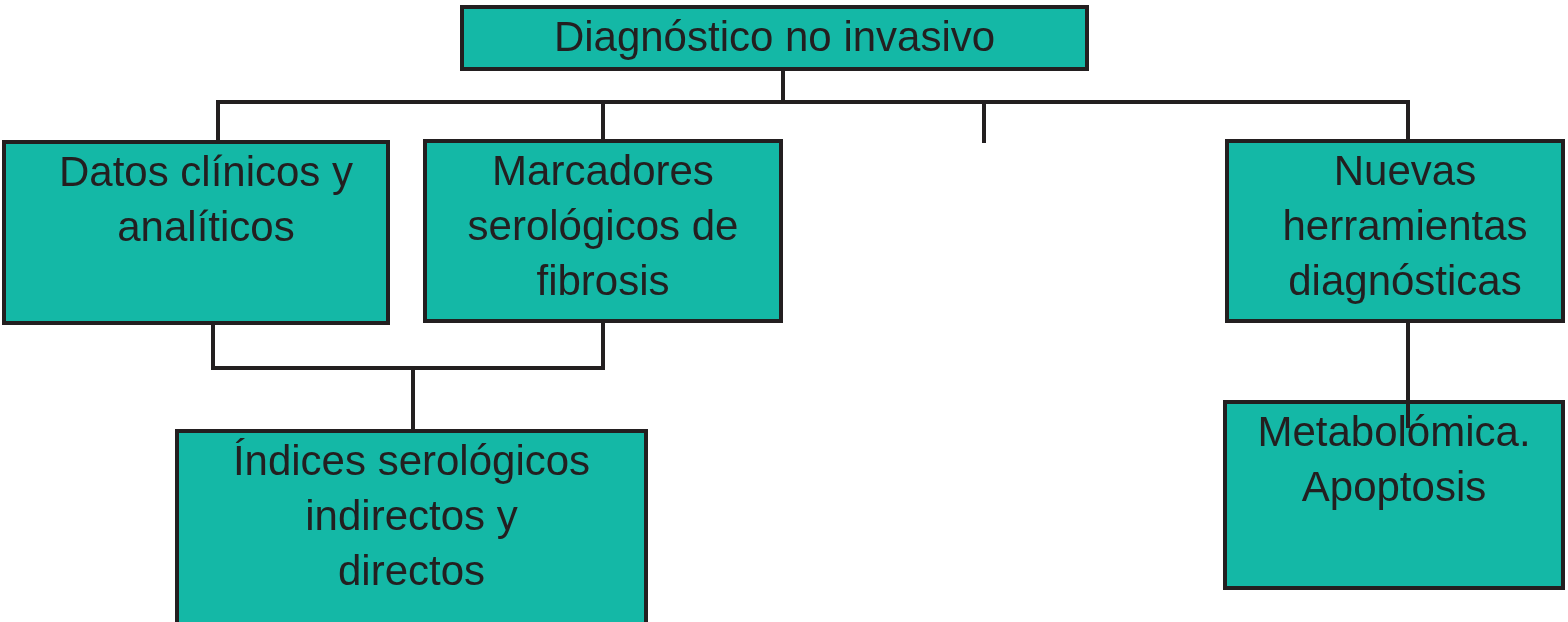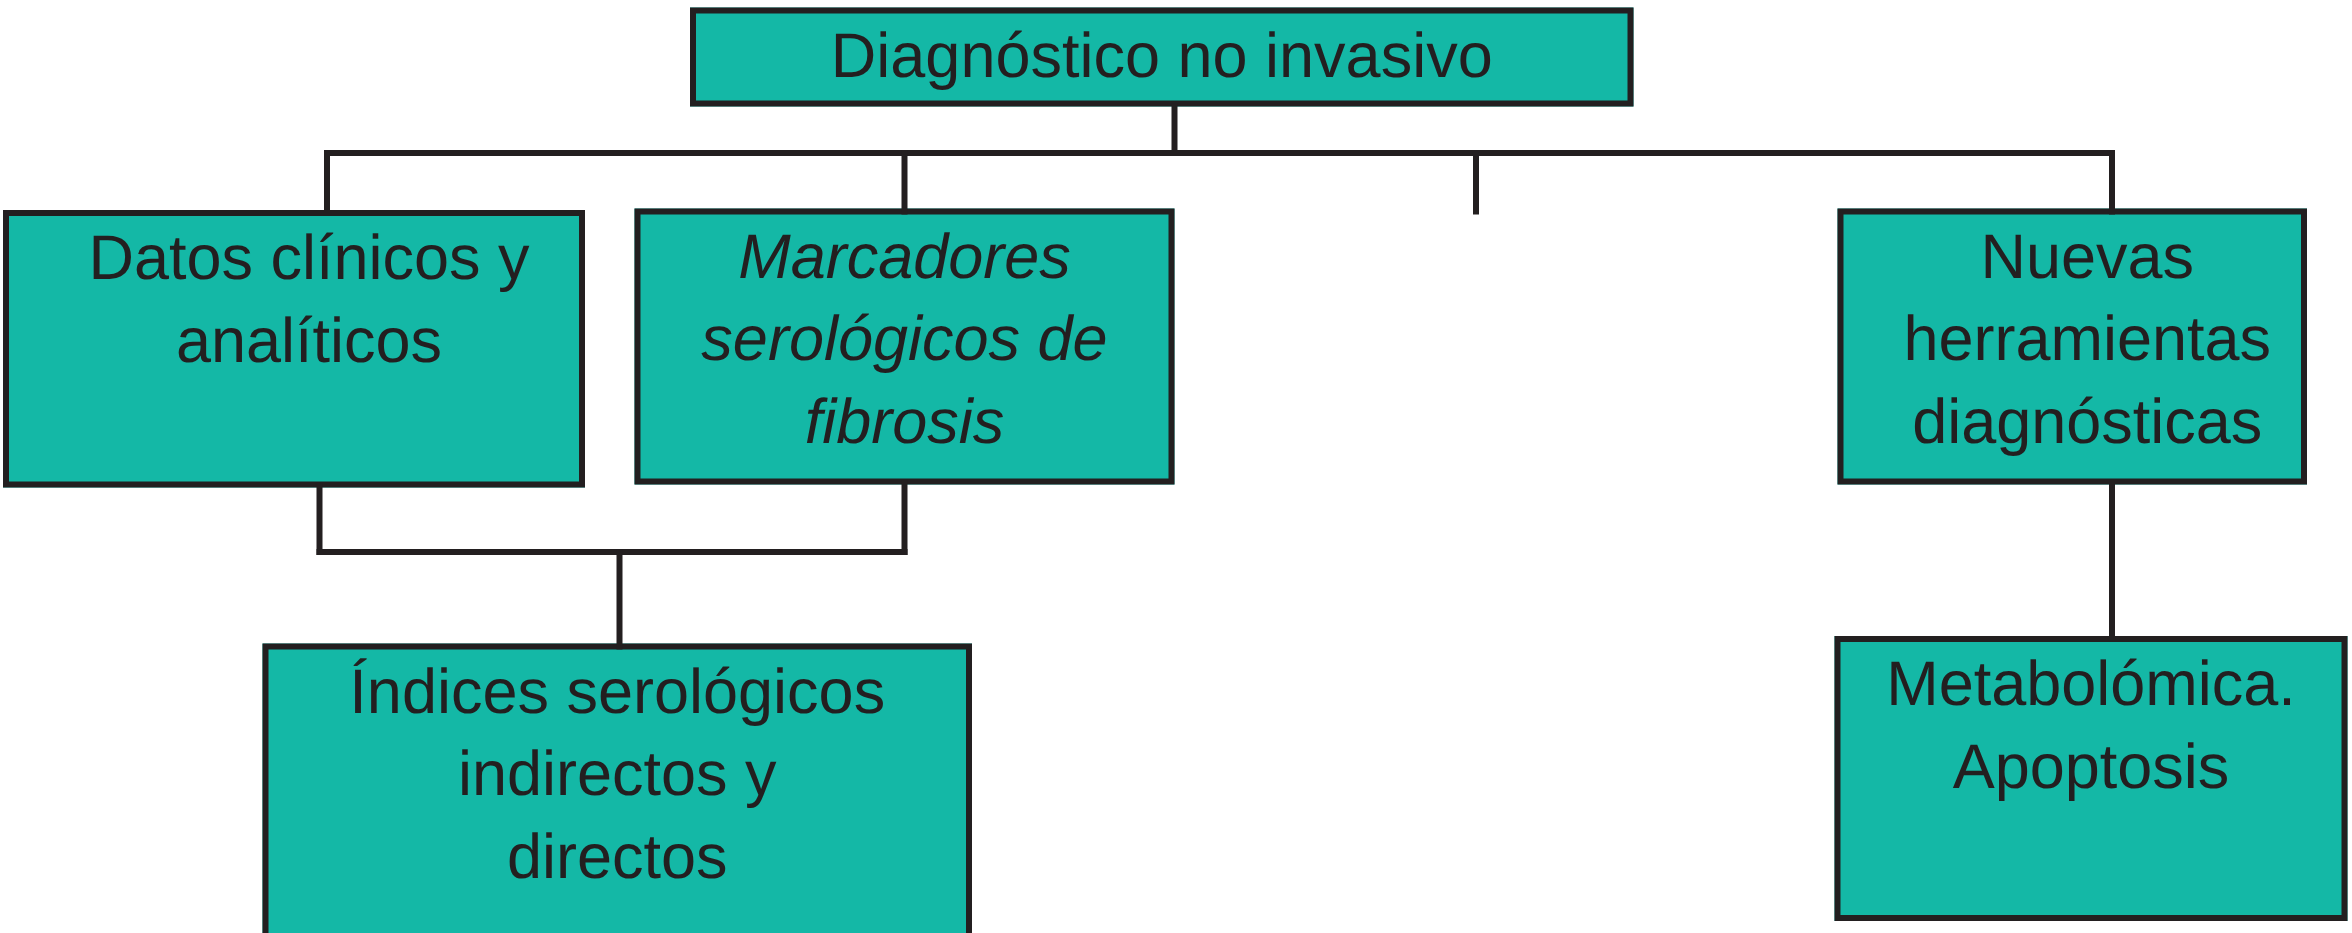--- a/index.html
+++ b/index.html
@@ -30,25 +30,25 @@
     white-space: pre-line;
   }
   .line {
     position: absolute;
     background: #231f20;
   }
 
   
   .n-root         { left: 460px;  top: 5px;   width: 629px; height: 66px; }
   .n-datos        { left: 2px;    top: 140px; width: 388px; height: 185px; padding-left: 20px; }
-  .n-marcadores   { left: 423px;  top: 139px; width: 360px; height: 184px; font-style: italic; }
+  .n-marcadores   { left: 423px;  top: 139px; width: 360px; height: 184px; }
   .n-tecnicas     { left: 818px;  top: 139px; width: 368px; height: 180px; }
-  .n-nuevas       { left: 1225px; top: 139px; width: 313px; height: 184px; padding-left: 20px; }
+  .n-nuevas       { left: 1225px; top: 139px; width: 340px; height: 184px; padding-left: 20px; }
   .n-indices      { left: 175px;  top: 429px; width: 473px; height: 240px; }
-  .n-metabolomica { left: 1223px; top: 424px; width: 342px; height: 190px; }
+  .n-metabolomica { left: 1223px; top: 400px; width: 342px; height: 190px; }
 
   
   .c-root-stub    { left: 781px;  top: 69px;  width: 4px;    height: 33px; }
   .c-bus          { left: 216px;  top: 100px; width: 1194px; height: 4px; }
   .c-drop-datos   { left: 216px;  top: 100px; width: 4px;    height: 44px; }
   .c-drop-marcad  { left: 601px;  top: 100px; width: 4px;    height: 43px; }
   .c-drop-tecnic  { left: 982px;  top: 100px; width: 4px;    height: 43px; }
   .c-drop-nuevas  { left: 1406px; top: 100px; width: 4px;    height: 43px; }
   .c-sub-v1       { left: 211px;  top: 322px; width: 4px;    height: 48px; }
   .c-sub-v2       { left: 601px;  top: 320px; width: 4px;    height: 50px; }

